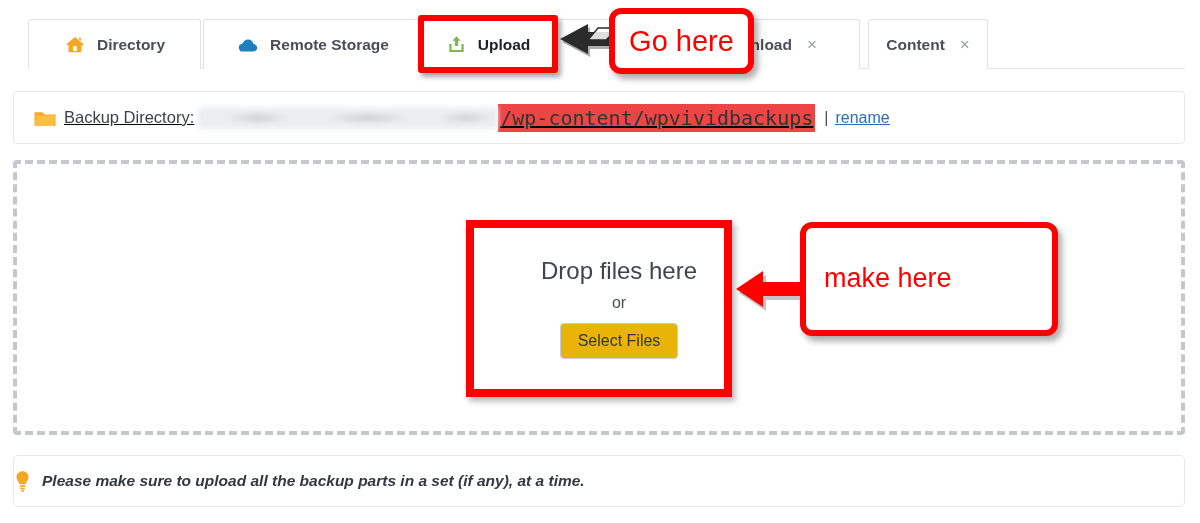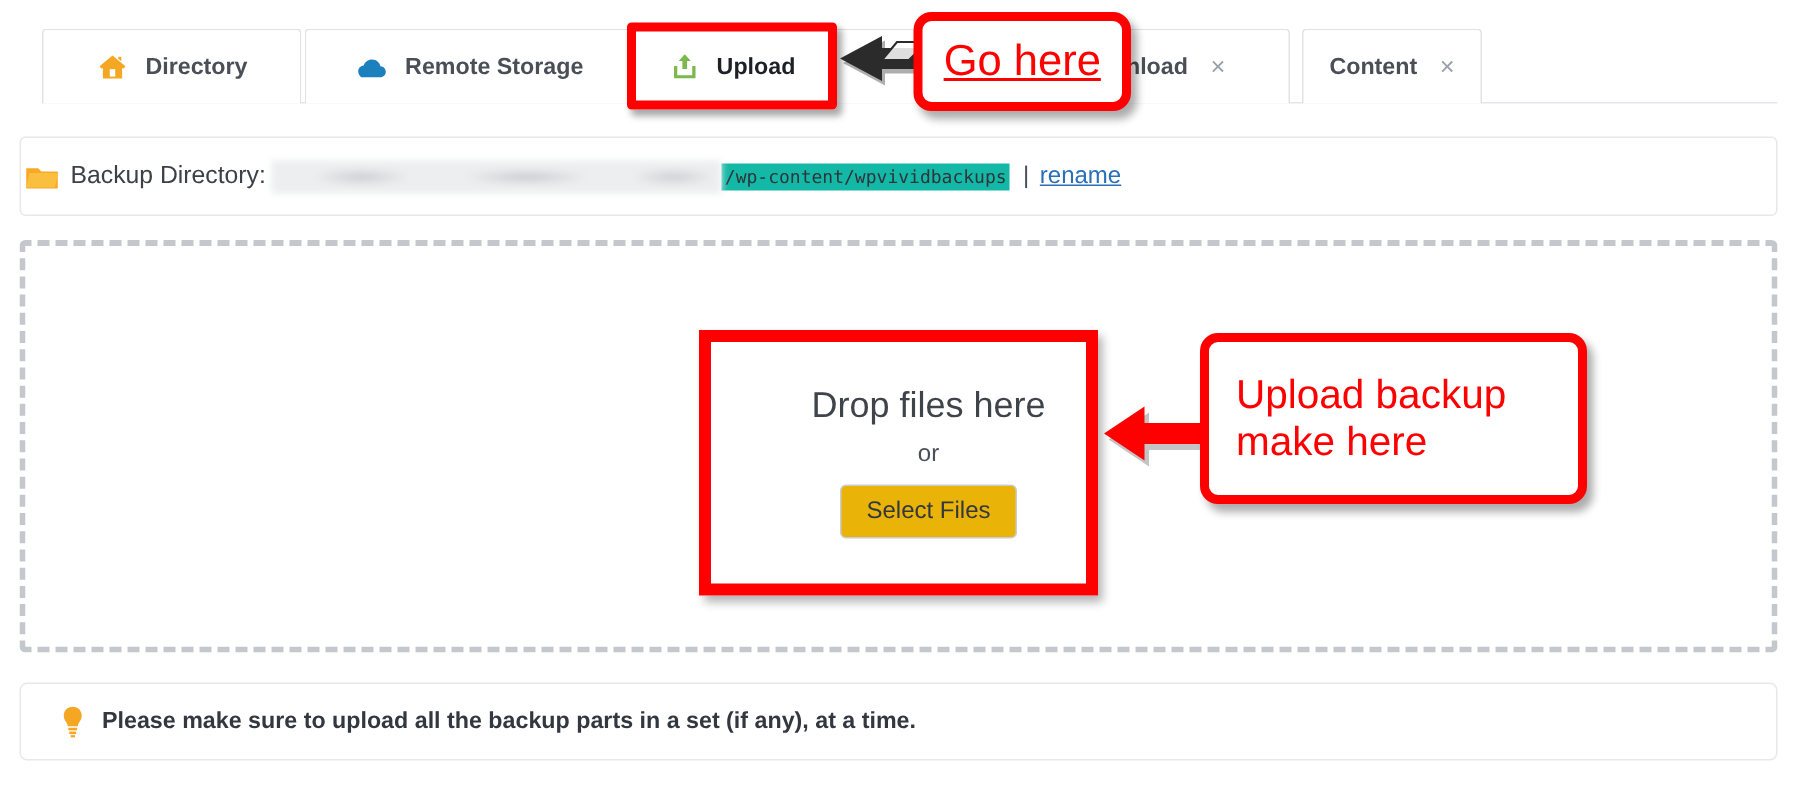--- a/index.html
+++ b/index.html
@@ -84,21 +84,22 @@
   
   .dirbar {
     position: absolute;
     left: 13px; top: 91px;
     width: 1172px; height: 53px;
     background: #ffffff;
     border: 1px solid #e6e8ea;
     border-radius: 4px;
     display: flex;
     align-items: center;
-    padding-left: 2px;
+    padding-left: 19px;
+    text-decoration: underline;
   }
   .dir-label {
     font-size: 16.5px;
     color: #3c4148;
     margin-left: 7px;
     white-space: nowrap;
   }
   .dir-blur {
     display: inline-block;
     width: 300px; height: 22px;
@@ -106,23 +107,23 @@
     background:
       radial-gradient(ellipse 46px 8px at 60px 11px, #c9ccd0 0%, rgba(201,204,208,0) 72%),
       radial-gradient(ellipse 58px 7px at 170px 11px, #c5c8cc 0%, rgba(197,200,204,0) 74%),
       radial-gradient(ellipse 40px 8px at 268px 11px, #cbced2 0%, rgba(203,206,210,0) 72%),
       #eceef0;
     filter: blur(2.6px);
     vertical-align: middle;
   }
   .dir-path {
     font-family: "DejaVu Sans Mono", monospace;
-    font-size: 12px;
+    font-size: 20px;
     color: #2f333a;
-    background: #14b8a6;
+    background: #ef4444;
     padding: 2px 2px;
     white-space: nowrap;
   }
   .dir-sep {
     font-size: 16px;
     color: #4a4f57;
     margin: 0 7px 0 9px;
   }
   .dir-rename {
     font-size: 16px;
@@ -183,22 +184,22 @@
   
   .notice {
     position: absolute;
     left: 13px; top: 455px;
     width: 1172px; height: 52px;
     background: #ffffff;
     border: 1px solid #e6e8ea;
     border-radius: 5px;
     display: flex;
     align-items: center;
-    padding-left: 26px;
     gap: 11px;
+    font-style: italic;
   }
   .notice-text {
     font-size: 15.5px;
     font-weight: bold;
     color: #333840;
     white-space: nowrap;
   }
 
   
   .callout {
@@ -209,21 +210,20 @@
     color: #ff0000;
     display: flex;
     align-items: center;
     box-shadow: 4px 5px 6px rgba(0,0,0,0.33);
   }
   .callout-gohere {
     left: 609px; top: 8px;
     width: 145px; height: 66px;
     justify-content: center;
     font-size: 29px;
-    text-decoration: underline;
   }
   .callout-upload {
     left: 800px; top: 222px;
     width: 258px; height: 114px;
     padding-left: 18px;
     font-size: 27px;
     line-height: 1.16;
   }
   .callout-upload span { display: block; }
 
@@ -330,18 +330,17 @@
 
   <svg class="arrow-svg" style="left:733px; top:268px;" width="78" height="52" viewBox="0 0 78 52">
     <g transform="translate(3,4)">
       <path d="M76 14 L30 14 L30 3 L3 21 L30 39 L30 28 L76 28 Z" fill="#8a8a8a" opacity="0.5"></path>
     </g>
     <path d="M76 14 L30 14 L30 3 L3 21 L30 39 L30 28 L76 28 Z" fill="#ff0000"></path>
   </svg>
 
   <div class="callout callout-upload">
     <div>
-      <span>Upload backup</span>
       <span>make here</span>
     </div>
   </div>
 
 </div>
 
 </body></html>

